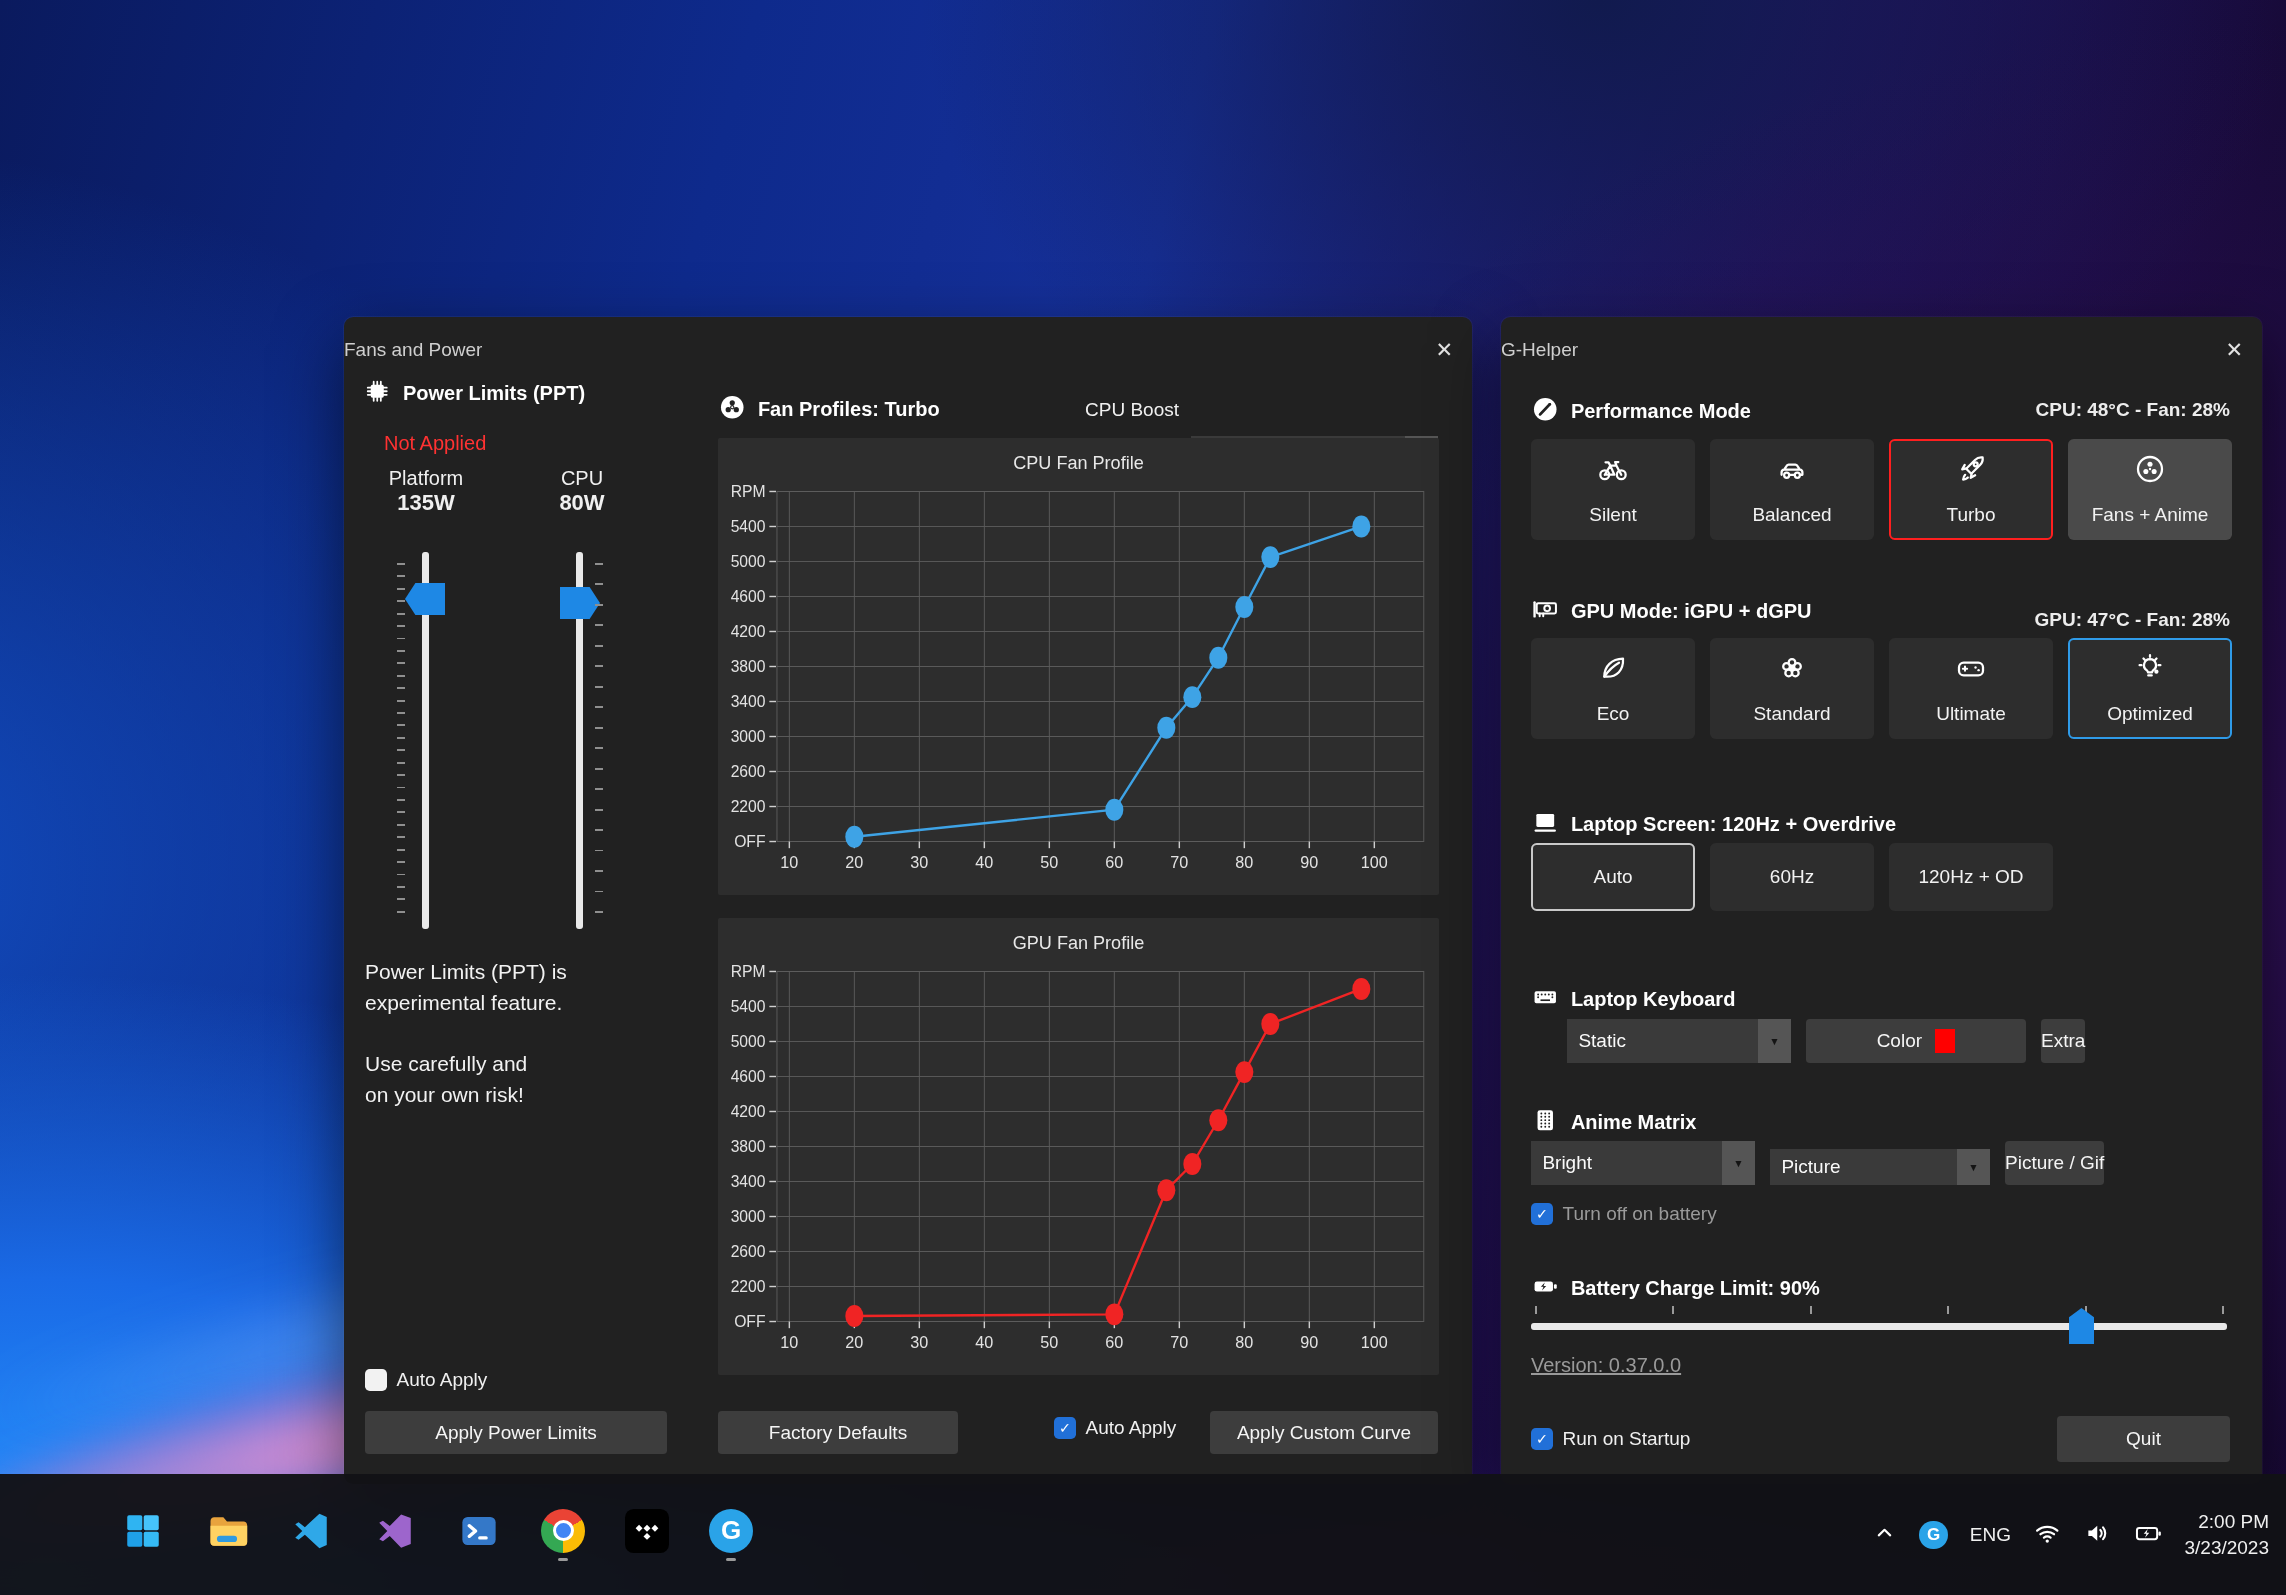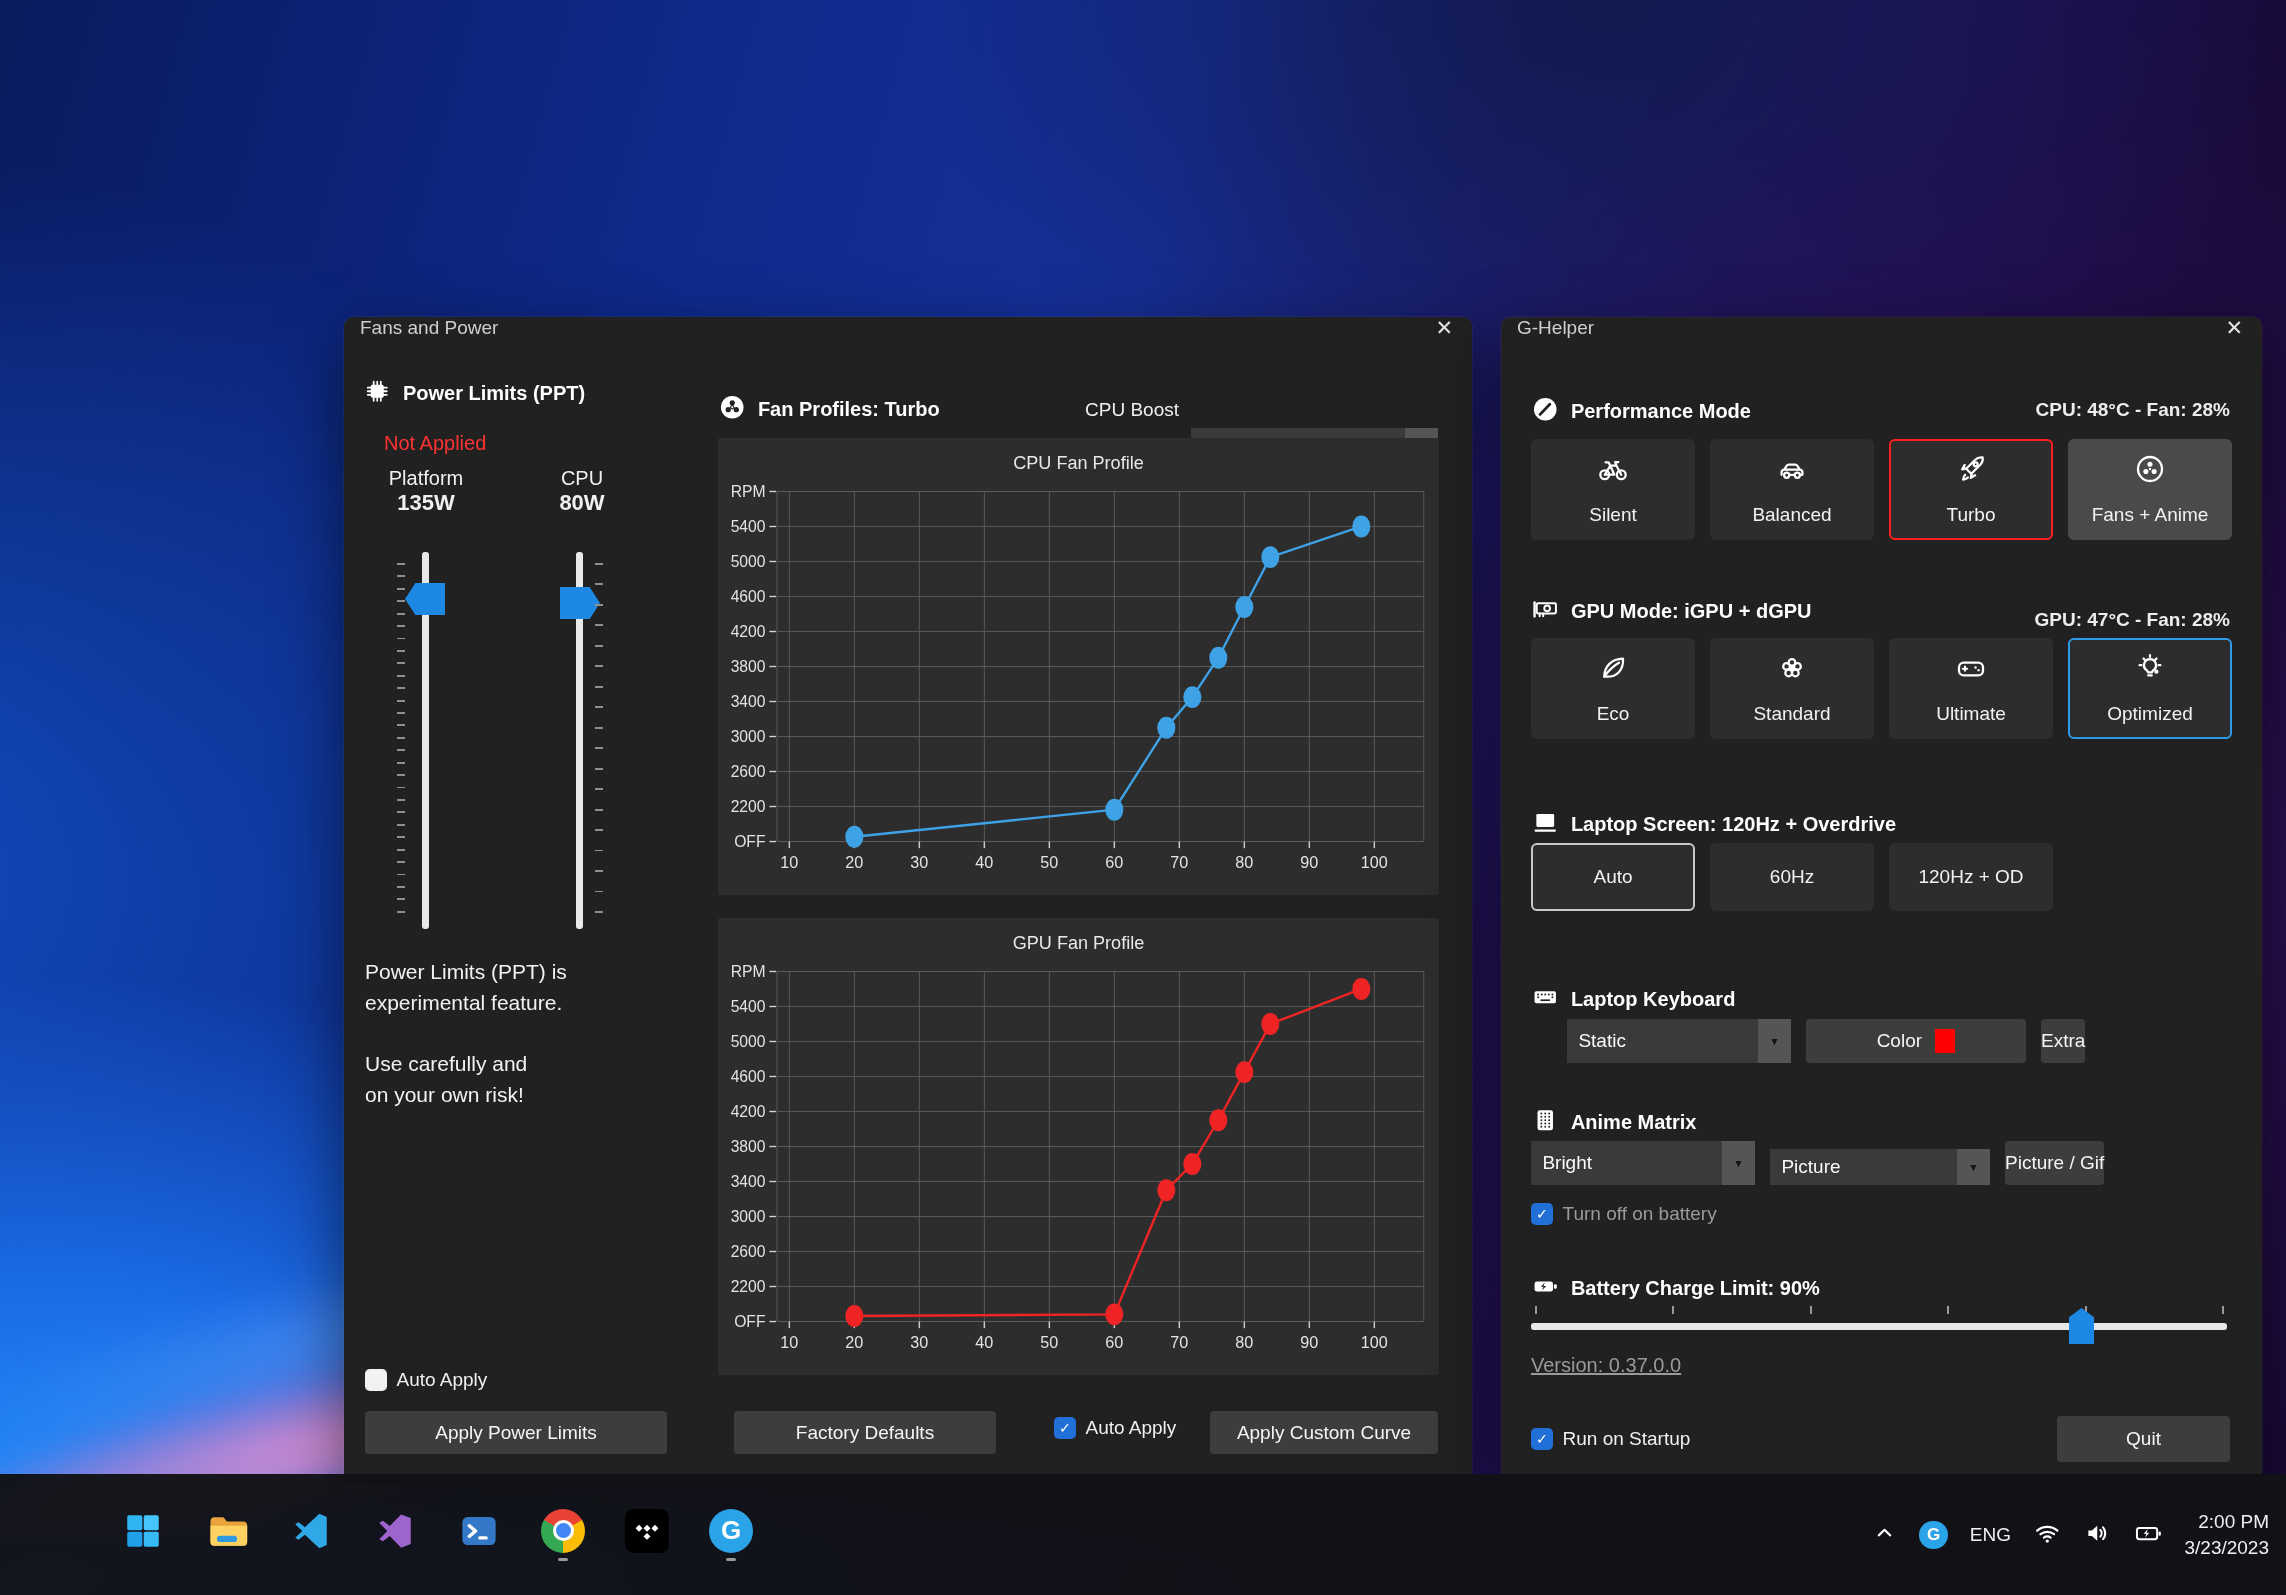--- a/index.html
+++ b/index.html
@@ -18,22 +18,22 @@
     filter:blur(27px); }
   .streak-pink { position:absolute; left:-143px; top:1332px; width:1094px; height:190px;
     transform:rotate(-13deg);
     background:radial-gradient(55% 50% at 45% 50%, rgba(255,150,205,.92), rgba(255,110,180,.35) 60%, transparent 76%);
     filter:blur(21px); }
 
   .window { position:absolute; background:#212121; border-radius:9.5px; color:#f0f0f0;
     box-shadow:0 25px 67px rgba(0,0,0,.55), 0 0 0 1px rgba(255,255,255,.05); }
   .fans-window { left:344px; top:317px; width:1128px; height:1167px; }
   .ghelper-window { left:1501px; top:317px; width:761px; height:1167px; }
-  .titlebar { height:49px; display:flex; align-items:flex-start; justify-content:space-between;
-    padding:0 19px 0 16px; font-size:19px; color:#cfcfcf; }
+  .titlebar { height:49px; display:flex; align-items:center; justify-content:space-between;
+    padding:0 19px 0 0; font-size:19px; color:#cfcfcf;margin-top:8px; }
   .close-btn { font-size:21px; color:#e3e3e3; line-height:1; cursor:default; }
 
   
   .abs { position:absolute; }
   .sec-title { display:flex; align-items:center; gap:11.4px; font-weight:bold; font-size:20px; color:#fff; }
   .red-status { color:#ff3232; font-size:20px; }
   .sl-label { font-size:20px; text-align:center; }
   .sl-value { font-size:22px; font-weight:bold; text-align:center; }
   .vtrack { position:absolute; width:6.7px; background:#e9e9e9; border-radius:2.9px; }
   .vthumb { position:absolute; width:40px; height:32px; background:#1e88e5; }
@@ -367,21 +367,21 @@
           <ellipse cx="416.66666666666663" cy="416.4727272727273" rx="9.5" ry="11.5" fill="#f02424"></ellipse>
           <ellipse cx="471.3333333333333" cy="286" rx="9.5" ry="11.5" fill="#f02424"></ellipse>
           <ellipse cx="498.66666666666663" cy="258.4" rx="9.5" ry="11.5" fill="#f02424"></ellipse>
           <ellipse cx="526" cy="212.4" rx="9.5" ry="11.5" fill="#f02424"></ellipse>
           <ellipse cx="553.3333333333333" cy="161.8" rx="9.5" ry="11.5" fill="#f02424"></ellipse>
           <ellipse cx="580.6666666666666" cy="111.19999999999999" rx="9.5" ry="11.5" fill="#f02424"></ellipse>
           <ellipse cx="676.3333333333333" cy="74.39999999999998" rx="9.5" ry="11.5" fill="#f02424"></ellipse>
         </svg>
       </div>
 
-    <div class="abs btn" style="left:374px; top:1094px; width:262px; height:43px;margin-left:16px;">Factory Defaults</div>
+    <div class="abs btn" style="left:374px; top:1094px; width:240px; height:43px;">Factory Defaults</div>
     <div class="abs cbrow checked" style="left:710px; top:1100px;">
       <span class="cb">✓</span>
       <span>Auto Apply</span>
     </div>
     <div class="abs btn" style="left:866px; top:1094px; width:228px; height:43px;">Apply Custom Curve</div>
   </div>
 
   <div class="window ghelper-window">
     <div class="titlebar">
       <span>G-Helper</span>

